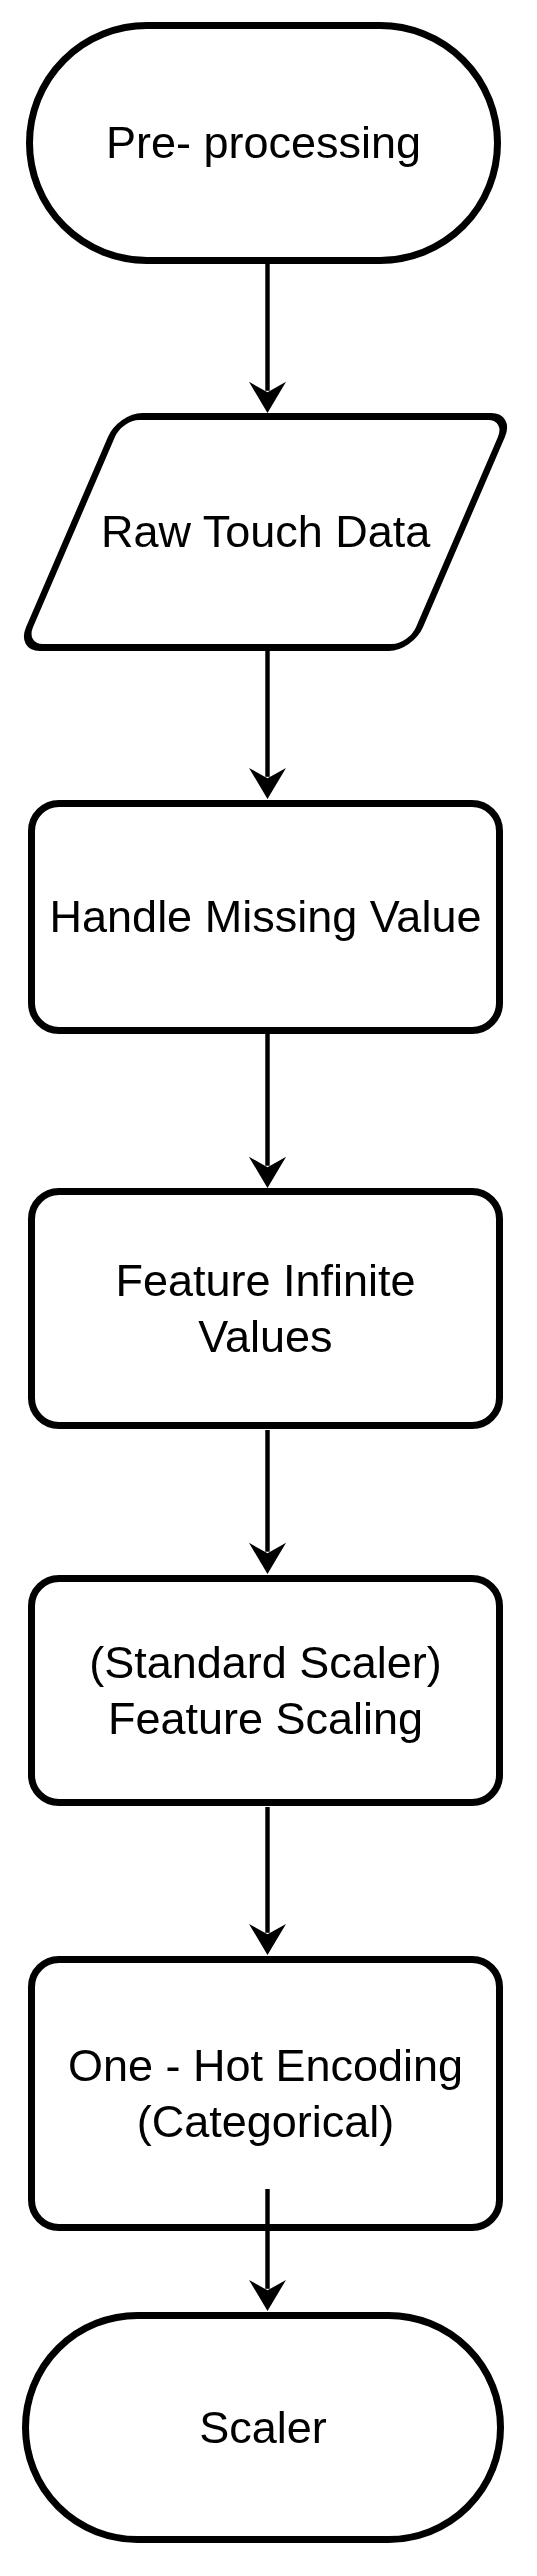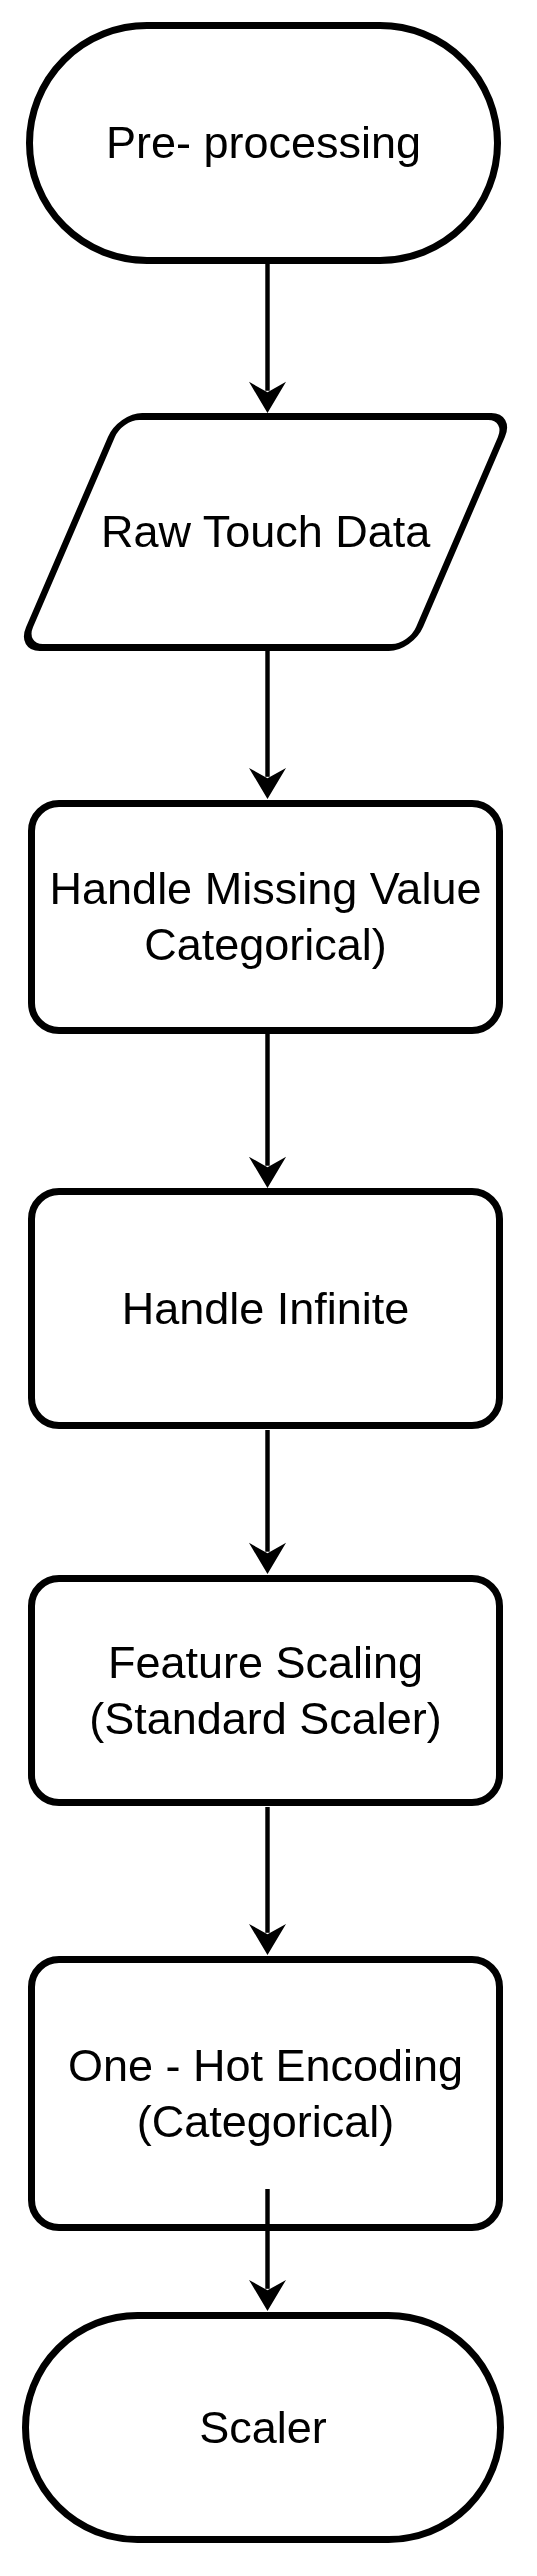--- a/index.html
+++ b/index.html
@@ -61,44 +61,44 @@
   </div>
 
   <svg class="arrow" style="left:248px; top:651px;" width="39" height="148" viewBox="0 0 52 200">
     <line x1="26" y1="0" x2="26" y2="170" stroke="#000000" stroke-width="6"></line>
     <path d="M26,200 L1,158 L26,172 L51,158 Z" fill="#000000"></path>
   </svg>
 
   <div class="node process" style="left:28px; top:800px; width:475px; height:234px;">
     <div class="label">
       <span class="line">Handle Missing Value</span>
-      <span class="line">Categorical)</span>
     </div>
   </div>
 
   <svg class="arrow" style="left:248px; top:1034px;" width="39" height="154" viewBox="0 0 52 207">
     <line x1="26" y1="0" x2="26" y2="177" stroke="#000000" stroke-width="6"></line>
     <path d="M26,207 L1,165 L26,179 L51,165 Z" fill="#000000"></path>
   </svg>
 
   <div class="node process" style="left:28px; top:1188px; width:475px; height:241px;">
     <div class="label">
-      <span class="line">Handle Infinite</span>
+      <span class="line">Feature Infinite</span>
+      <span class="line">Values</span>
     </div>
   </div>
 
   <svg class="arrow" style="left:248px; top:1430px;" width="39" height="144" viewBox="0 0 52 194">
     <line x1="26" y1="0" x2="26" y2="164" stroke="#000000" stroke-width="6"></line>
     <path d="M26,194 L1,152 L26,166 L51,152 Z" fill="#000000"></path>
   </svg>
 
   <div class="node process" style="left:28px; top:1575px; width:475px; height:231px;">
     <div class="label">
+      <span class="line">(Standard Scaler)</span>
       <span class="line">Feature Scaling</span>
-      <span class="line">(Standard Scaler)</span>
     </div>
   </div>
 
   <svg class="arrow" style="left:248px; top:1807px;" width="39" height="148" viewBox="0 0 52 200">
     <line x1="26" y1="0" x2="26" y2="170" stroke="#000000" stroke-width="6"></line>
     <path d="M26,200 L1,158 L26,172 L51,158 Z" fill="#000000"></path>
   </svg>
 
   <div class="node process" style="left:28px; top:1956px; width:475px; height:275px;">
     <div class="label">

